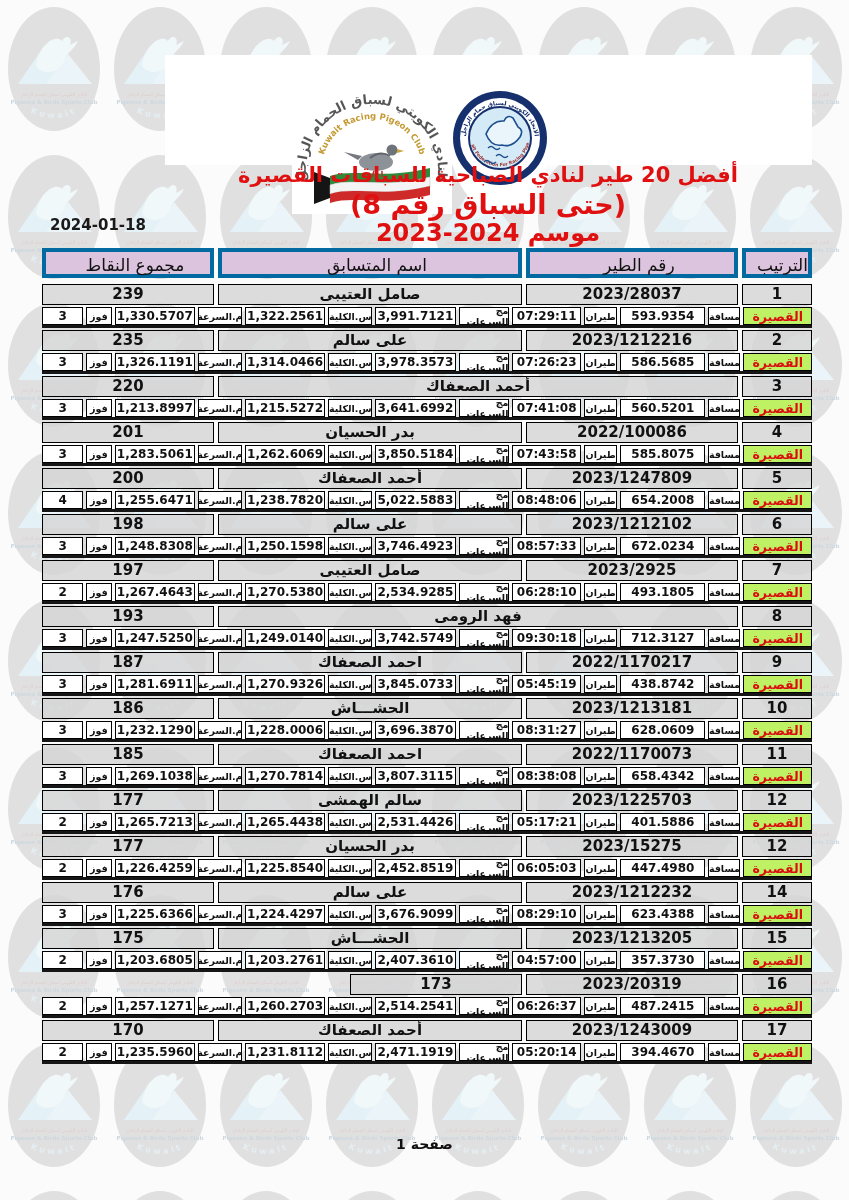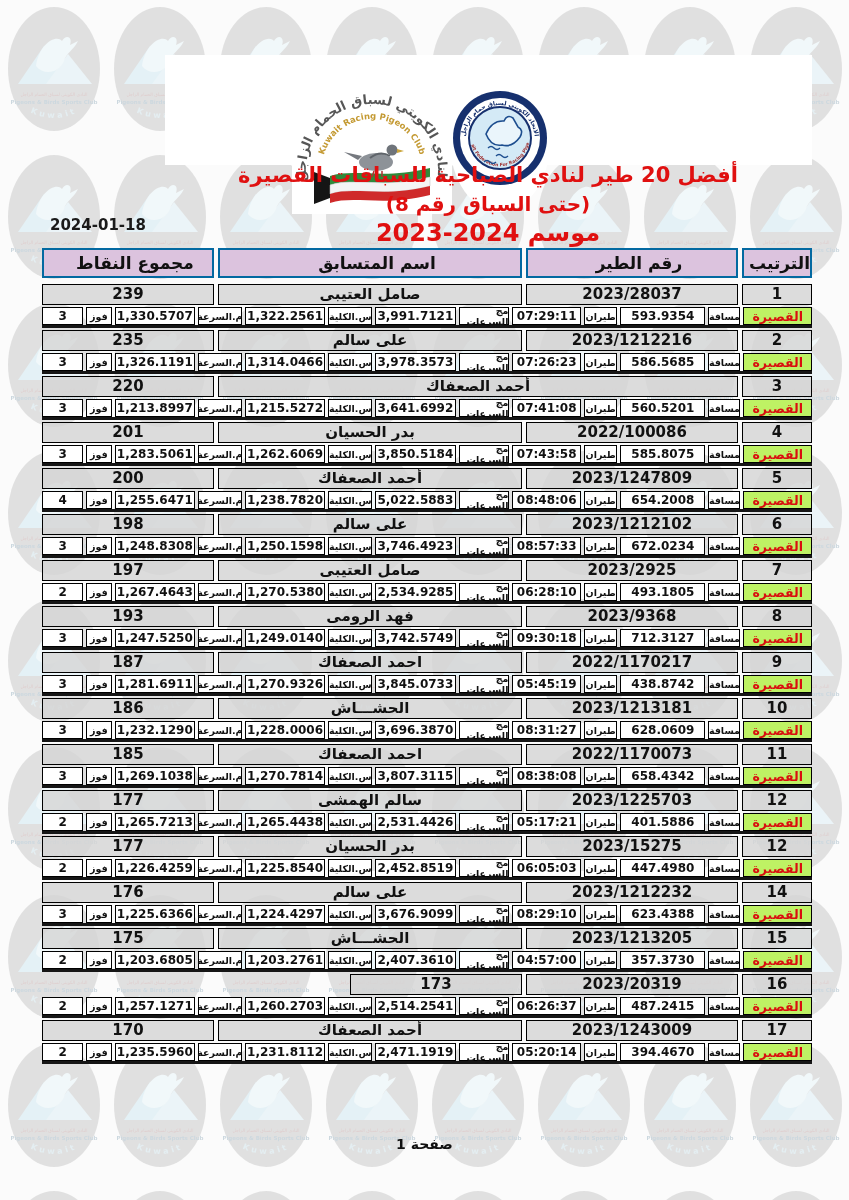--- a/index.html
+++ b/index.html
@@ -12,27 +12,27 @@
   #watermark-layer { position:absolute; inset:0; z-index:0; }
   .wm { position:absolute; opacity:.5; }
   
   .content { position:absolute; inset:0; z-index:1; }
   .white-patch { position:absolute; background:#fff; }
   .logo { position:absolute; background:#fff; }
   .date { position:absolute; left:50px; top:216px; font-size:15px; font-weight:bold; color:#1a1a1a; }
   .titles { position:absolute; left:128px; top:160px; width:720px; text-align:center;
             color:#e01010; font-weight:bold; direction:rtl; }
   .titles .t1 { font-size:21px; line-height:30px; }
-  .titles .t2 { font-size:20px; line-height:29px; }
+  .titles .t2 { font-size:27px; line-height:29px; }
   .titles .t3 { font-size:24px; line-height:28px; }
   
   .standings { position:absolute; left:42px; top:248px; width:770px; direction:rtl; }
   .hrow { display:flex; gap:4px; margin-bottom:4px; }
-  .hcell { background:#dcc3de; border:2px solid #0369a1; text-align:center;
-           font-weight:bold; font-size:17px; height:30px; line-height:26px;padding-left:14px; }
+  .hcell { background:#dcc3de; border:4px solid #0369a1; text-align:center;
+           font-weight:normal; font-size:17px; height:30px; line-height:26px;padding-left:14px; }
   .w-rank { width:70px; } .w-bird { width:212px; } .w-name { flex:1; } .w-points { width:172px; }
   .entry { border-bottom:3px solid #161616; padding-top:2px; height:46px; }
   .main-row { display:flex; gap:4px; margin-bottom:2px; }
   .mcell { background:rgba(212,212,212,.8); border:1.5px solid #000; height:21px;
            font-size:15px; font-weight:bold; text-align:center; line-height:18px; }
   .num { direction:ltr; }
   .detail-row { display:flex; gap:3px; align-items:center; }
   .dcell { border:1.5px solid #000; background:#fff; height:18px; display:flex;
            align-items:center; justify-content:center; font-weight:bold; font-size:12px; }
   .dcell.lab { font-size:9.5px; background:#fff; }
@@ -1156,21 +1156,20 @@
       <div class="dcell lab dw9">م.السرعة</div>
       <div class="dcell dw10 num">1,267.4643</div>
       <div class="dcell lab dw11">فوز</div>
       <div class="dcell dw12 num">2</div>
     </div>
   </div>
 
   <div class="entry">
     <div class="main-row">
       <div class="mcell w-rank">8</div>
-      <div class="mcell w-bird num">2023/9368</div>
       <div class="mcell w-name">فهد الرومى</div>
       <div class="mcell w-points num">193</div>
     </div>
     <div class="detail-row">
       <div class="dcell qasira">القصيرة</div>
       <div class="dcell lab dw1">مسافة</div>
       <div class="dcell dw2 num">712.3127</div>
       <div class="dcell lab dw3">طيران</div>
       <div class="dcell dw4 num">09:30:18</div>
       <div class="dcell lab dw5">مج السرعات</div>

